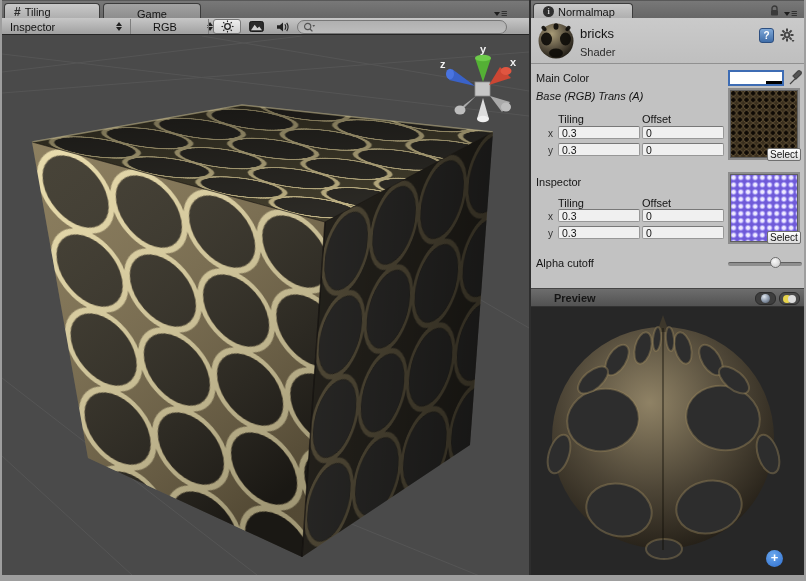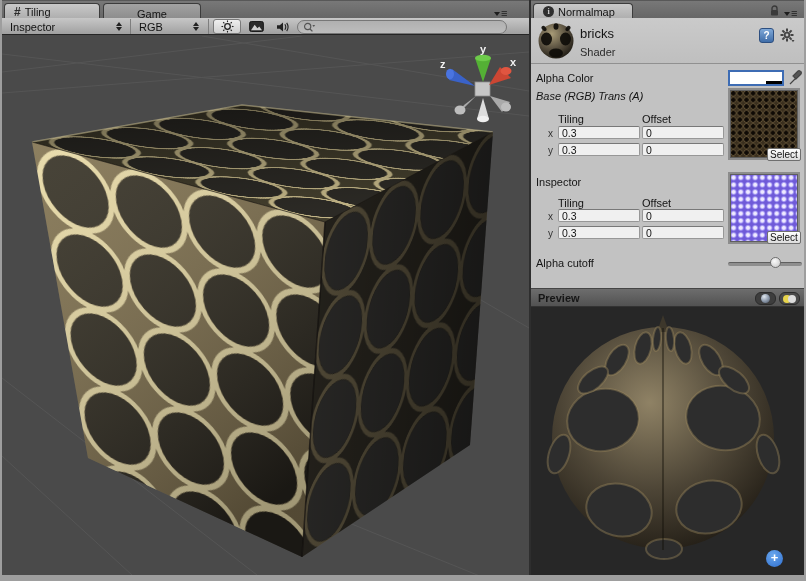--- a/index.html
+++ b/index.html
@@ -75,21 +75,21 @@
   #alpha-strip{position:absolute;left:0;right:0;bottom:0;height:3px;background:#fff;}
   #alpha-strip .dark{position:absolute;right:0;top:0;bottom:0;width:30%;background:#000;}
   #slider-track{position:absolute;left:197px;top:262px;width:74px;height:3px;background:#8e8e8e;
     border-top:1px solid #5f5f5f;border-radius:2px;cursor:pointer;}
   #slider-handle{position:absolute;left:239px;top:257px;width:11px;height:11px;border-radius:50%;
     background:radial-gradient(circle at 40% 35%, #fafafa,#c4c4c4);border:1px solid #6e6e6e;
     box-sizing:border-box;cursor:pointer;}
   #preview-bar{position:absolute;left:0;top:288px;width:273px;height:19px;
     background:linear-gradient(#6d6d6d,#525252);border-top:1px solid #454545;border-bottom:1px solid #333;
     box-sizing:border-box;display:flex;align-items:center;}
-  #preview-bar .title{font-size:11px;font-weight:bold;color:#161616;padding-left:7px;}
+  #preview-bar .title{font-size:11px;font-weight:bold;color:#161616;padding-left:23px;}
   .pv-btn{position:absolute;top:3px;width:21px;height:13px;border-radius:6px;background:#3d3d3d;
     border:1px solid #2b2b2b;box-sizing:border-box;display:flex;align-items:center;justify-content:center;cursor:pointer;}
   .pv-sphere{width:9px;height:9px;border-radius:50%;background:radial-gradient(circle at 35% 30%, #dfe6ee,#8794a6 55%,#4d5562);}
   .pv-c1{width:8px;height:8px;border-radius:50%;background:#e7d44c;}
   .pv-c2{width:8px;height:8px;border-radius:50%;background:#dcdcdc;margin-left:-3px;}
   #preview-area{position:absolute;left:0;top:307px;width:273px;height:268px;background:#272727;overflow:hidden;}
   #plus-btn{position:absolute;left:235px;top:243px;width:17px;height:17px;border-radius:50%;
     background:radial-gradient(circle at 40% 30%, #6aa7ec,#2f6fd0);color:#fff;font-size:13px;line-height:16px;
     text-align:center;cursor:pointer;font-weight:bold;}
   #frame-b{position:absolute;left:0;top:575px;width:806px;height:6px;background:#9e9e9e;}
@@ -129,21 +129,21 @@
 
     <div id="scene-toolbar">
       <div class="tb-drop" style="left:2px;width:124px;">
         <span>Inspector</span>
         <span class="updown">
             <i class="u"></i>
             <i class="d"></i>
           </span>
       </div>
       <div class="tb-sep" style="left:128px;"></div>
-      <div class="tb-drop" style="left:131px;width:72px;justify-content:flex-end;">
+      <div class="tb-drop" style="left:145px;width:72px;justify-content:flex-end;">
         <span>RGB</span>
         <span class="updown">
             <i class="u"></i>
             <i class="d"></i>
           </span>
       </div>
       <div class="tb-sep" style="left:206px;"></div>
       <div class="tb-btn on" style="left:211px;width:28px;">
         <svg width="13" height="13" viewBox="0 0 14 14">
           <circle cx="7" cy="7" r="3" fill="none" stroke="#222" stroke-width="1.4"></circle>
@@ -307,21 +307,21 @@
             <rect x="6" y="10.5" width="2" height="3" transform="rotate(45 7 7)"></rect>
             <rect x="0.5" y="6" width="3" height="2" transform="rotate(45 7 7)"></rect>
             <rect x="10.5" y="6" width="3" height="2" transform="rotate(45 7 7)"></rect>
           </g>
           <circle cx="7" cy="7" r="1.4" fill="#c2c2c2"></circle>
           <path d="M11.5 12 l3 0 l-1.5 2.2 z"></path>
         </g>
       </svg>
     </div>
 
-    <span class="lbl" style="left:5px;top:72px;">Alpha Color</span>
+    <span class="lbl" style="left:5px;top:72px;">Main Color</span>
     <div id="color-swatch">
       <div id="alpha-strip">
           <div class="dark"></div>
         </div>
     </div>
     <svg width="15" height="17" viewBox="0 0 15 17" style="position:absolute;left:257px;top:69px;">
       <path d="M2 15 L8 9 M12 2 a2 2 0 0 1 1 3 l-5 5 -3 -3 5 -5 a2 2 0 0 1 2 0 z" fill="#555" stroke="#444" stroke-width="1.2"></path>
     </svg>
 
     <span class="lbl" style="left:5px;top:90px;font-style:italic;">Base (RGB) Trans (A)</span>

